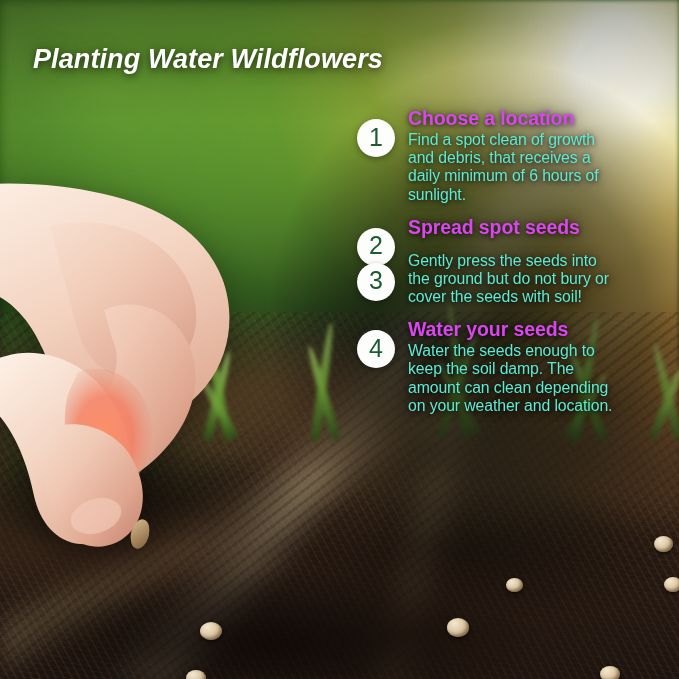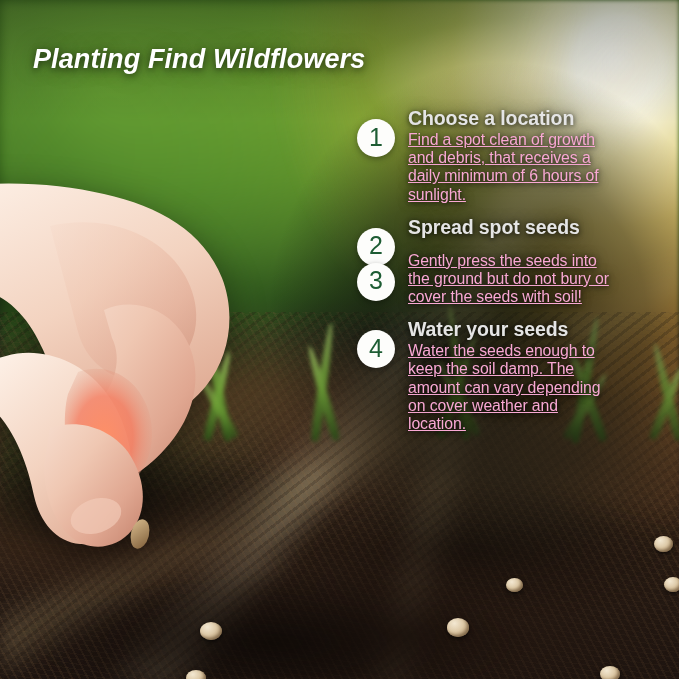--- a/index.html
+++ b/index.html
@@ -134,31 +134,30 @@
     background:#fdfdfb;
     display:flex;align-items:center;justify-content:center;
     font-size:25px;line-height:1;font-weight:300;color:#1d5c33;
     box-shadow:0 2px 6px rgba(0,0,0,.35);
     padding-bottom:2px;
   }
 
   .step-body{margin-left:51px;}
 
   .step-title{
-    font-size:19.5px;font-weight:bold;color:#e5e5e5;
+    font-size:19.5px;font-weight:bold;color:#d946ef;
     line-height:1.12;letter-spacing:-.1px;
     text-shadow:0 1px 5px rgba(0,0,0,.75), 0 0 14px rgba(0,0,0,.5);
     margin:0 0 1px 0;
   }
   .step-text{
-    font-size:15.8px;font-weight:400;color:#f9a8d4;
+    font-size:15.8px;font-weight:400;color:#5eead4;
     line-height:1.155;letter-spacing:-.1px;
     text-shadow:0 1px 5px rgba(0,0,0,.8), 0 0 12px rgba(0,0,0,.55);
     margin:0;
-    text-decoration:underline;
   }
 </style>
 </head>
 <body>
 
 <div id="infographic">
 
   <div class="layer bg-base"></div>
   <div class="layer bg-bokeh-green"></div>
   <div class="layer bg-sun"></div>
@@ -248,21 +247,21 @@
   </svg>
 
   <div class="seed" style="left:200px;top:622px;width:22px;height:18px;"></div>
   <div class="seed" style="left:186px;top:670px;width:20px;height:16px;"></div>
   <div class="seed" style="left:447px;top:618px;width:22px;height:19px;"></div>
   <div class="seed" style="left:506px;top:578px;width:17px;height:14px;"></div>
   <div class="seed" style="left:654px;top:536px;width:19px;height:16px;"></div>
   <div class="seed" style="left:664px;top:577px;width:18px;height:15px;"></div>
   <div class="seed" style="left:600px;top:666px;width:20px;height:16px;"></div>
 
-  <h1 id="title">Planting Find Wildflowers</h1>
+  <h1 id="title">Planting Water Wildflowers</h1>
 
   <div id="steps">
 
     <div class="step">
       <div class="step-num">1</div>
       <div class="step-body">
         <h2 class="step-title">Choose a location</h2>
         <p class="step-text">Find a spot clean of growth and debris, that receives a daily minimum of 6 hours of sunlight.</p>
       </div>
     </div>
@@ -278,18 +277,18 @@
       <div class="step-num">3</div>
       <div class="step-body">
         <p class="step-text">Gently press the seeds into the ground but do not bury or cover the seeds with soil!</p>
       </div>
     </div>
 
     <div class="step">
       <div class="step-num">4</div>
       <div class="step-body">
         <h2 class="step-title">Water your seeds</h2>
-        <p class="step-text">Water the seeds enough to keep the soil damp. The amount can vary depending on cover weather and location.</p>
+        <p class="step-text">Water the seeds enough to keep the soil damp. The amount can clean depending on your weather and location.</p>
       </div>
     </div>
 
   </div>
 </div>
 
 </body></html>

